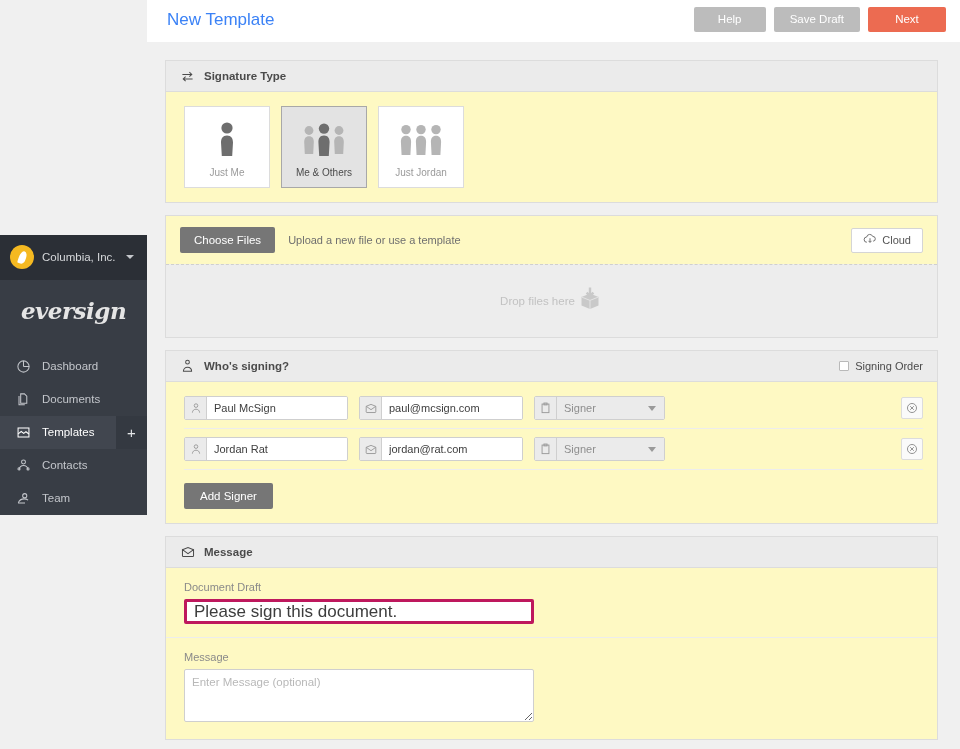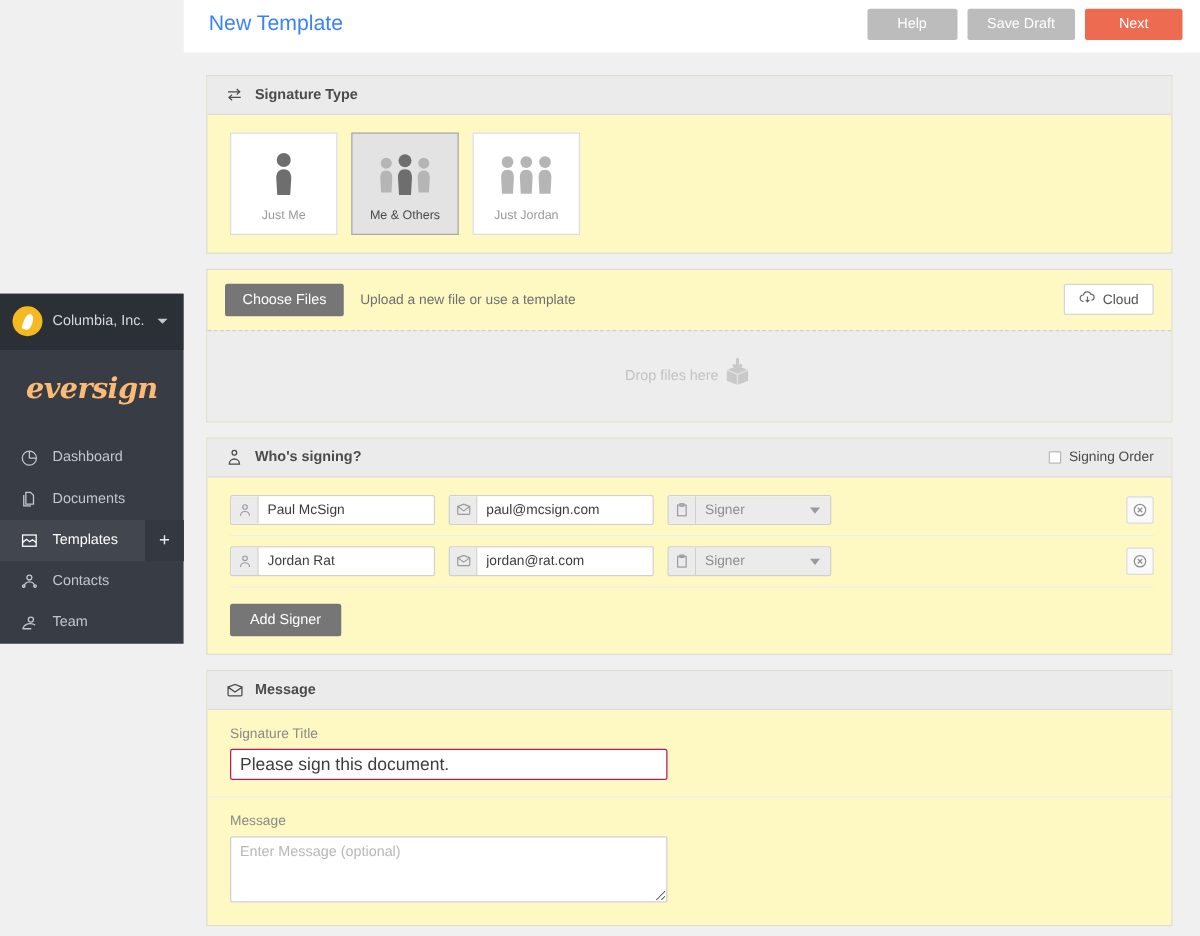--- a/index.html
+++ b/index.html
@@ -23,21 +23,21 @@
   .org-logo::after{
     content:""; position:absolute; left:8.5px; top:5.5px; width:7px; height:13px;
     background:#fff; border-radius:60% 60% 60% 10%/65% 55% 45% 35%;
     transform:rotate(20deg);
   }
   .org-name { font-size:11.5px; color:#d6d8db; white-space:nowrap; }
   .org-caret { margin-left:2px; width:0;height:0;border-left:4px solid transparent;border-right:4px solid transparent;border-top:4px solid #c5c8cc; }
 
   .brand { height:62px; display:flex; align-items:center; justify-content:center; }
   .brand-text {
-    color:#fdba74; font-size:23px; font-style:italic; font-weight:700;
+    color:#e5e5e5; font-size:23px; font-style:italic; font-weight:700;
     font-family:"DejaVu Serif", serif; letter-spacing:-0.5px;
   }
 
   .nav { margin-top:8px; }
   .nav-item {
     height:33px; display:flex; align-items:center; padding-left:16px;
     gap:11px; color:#c3c6cb; font-size:11.5px; cursor:pointer; position:relative;
   }
   .nav-item.active { background:#41464f; color:#fff; }
   .nav-ico { width:15px; height:15px; flex:0 0 15px; display:flex; align-items:center; justify-content:center; }
@@ -142,22 +142,22 @@
     margin-top:13px; background:#767676; color:#fff; border:none; font-family:inherit;
     font-size:11.5px; height:26px; padding:0 16px; border-radius:2px; cursor:pointer;
   }
 
   
   .msg-body { padding:0; }
   .msg-group { padding:13px 18px; }
   .msg-group.divided { border-bottom:1px solid #ededed; }
   .msg-label { font-size:11px; color:#8a8a8a; margin-bottom:6px; }
   .msg-input {
-    width:350px; height:25px; border:1px solid #be185d; border-radius:2px;
-    font-family:inherit; font-size:14px; color:#3d3d3d; padding:0 7px; outline:none; background:#fff;
+    width:350px; height:25px; border:3px solid #be185d; border-radius:2px;
+    font-family:inherit; font-size:17px; color:#3d3d3d; padding:0 7px; outline:none; background:#fff;
   }
   .msg-textarea {
     width:350px; height:53px; border:1px solid #cfcfcf; border-radius:2px;
     font-family:inherit; font-size:11.5px; color:#3d3d3d; padding:6px 7px; outline:none;
     resize:vertical; background:#fff;
   }
   .msg-input::placeholder, .msg-textarea::placeholder { color:#b8b8b8; }
 </style>
 </head>
 <body>
@@ -438,21 +438,21 @@
           <span class="panel-head-ico">
             <svg width="14" height="12" viewBox="0 0 15 13" fill="none" stroke="#4b4b4b" stroke-width="1.1">
               <path d="M1.5 4l6 4.2L13.5 4v6.6a.9.9 0 01-.9.9H2.4a.9.9 0 01-.9-.9z"></path>
                 <path d="M1.5 4l6-2.4L13.5 4"></path>
             </svg>
           </span>
           <span class="panel-head-title">Message</span>
         </div>
         <div class="msg-body">
           <div class="msg-group divided">
-            <div class="msg-label">Signature Title</div>
+            <div class="msg-label">Document Draft</div>
             <input class="msg-input" type="text" value="Please sign this document." style="">
           </div>
           <div class="msg-group">
             <div class="msg-label">Message</div>
             <textarea class="msg-textarea" placeholder="Enter Message (optional)" style=""></textarea>
           </div>
         </div>
       </section>
 
     </div>

